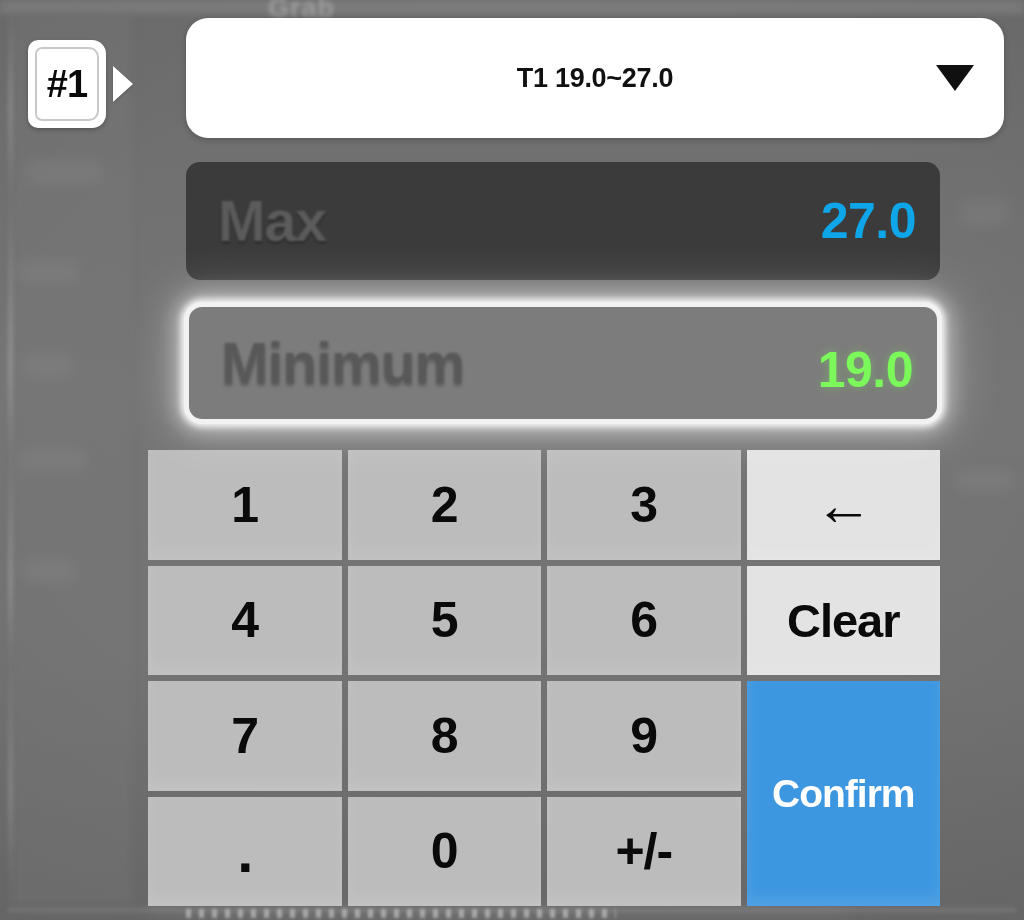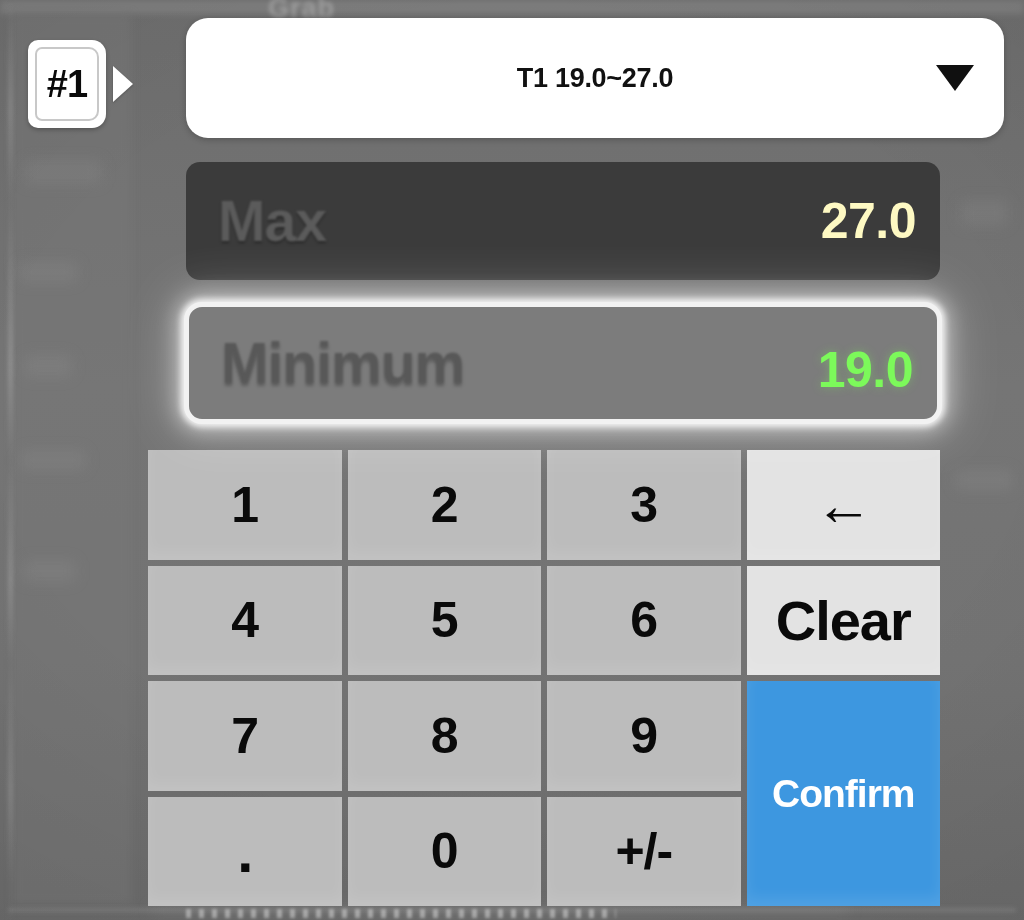--- a/index.html
+++ b/index.html
@@ -204,21 +204,21 @@
     width: 754px; height: 118px;
     background: #3b3b3b;
     border-radius: 14px;
     padding: 0 24px 0 32px;
     box-sizing: border-box;
   }
   #field-max .f-label {
     color: #5b5b5b;
     text-shadow: 0 2px 2px rgba(0,0,0,.35);
   }
-  #field-max .f-value { color: #fef9c3; text-align: center; }
+  #field-max .f-value { color: #0ea5e9; text-align: center; }
 
   
   #field-min {
     left: 184px; top: 302px;
     width: 758px; height: 122px;
     background: #7c7c7c;
     border-radius: 18px;
     padding: 0 24px 0 32px;
     box-sizing: border-box;
     border: 5px solid #f2f2f2;
@@ -260,21 +260,21 @@
     cursor: pointer;
     user-select: none;
     border: 0;
     padding: 0;
     font-family: "Liberation Sans", sans-serif;
     box-shadow: inset 0 -8px 14px rgba(255,255,255,.10);
   }
   .key.key-dot { font-size: 58px; line-height: 0.4; }
   .key.key-action {
     background: #e3e3e3;
-    font-size: 56px;
+    font-size: 47px;
   }
   .key.key-back {
     font-size: 58px;
     line-height: 1;
     font-weight: 700;
   }
   .key.key-confirm {
     grid-row: span 2;
     background: #3d97e0;
     color: #ffffff;

